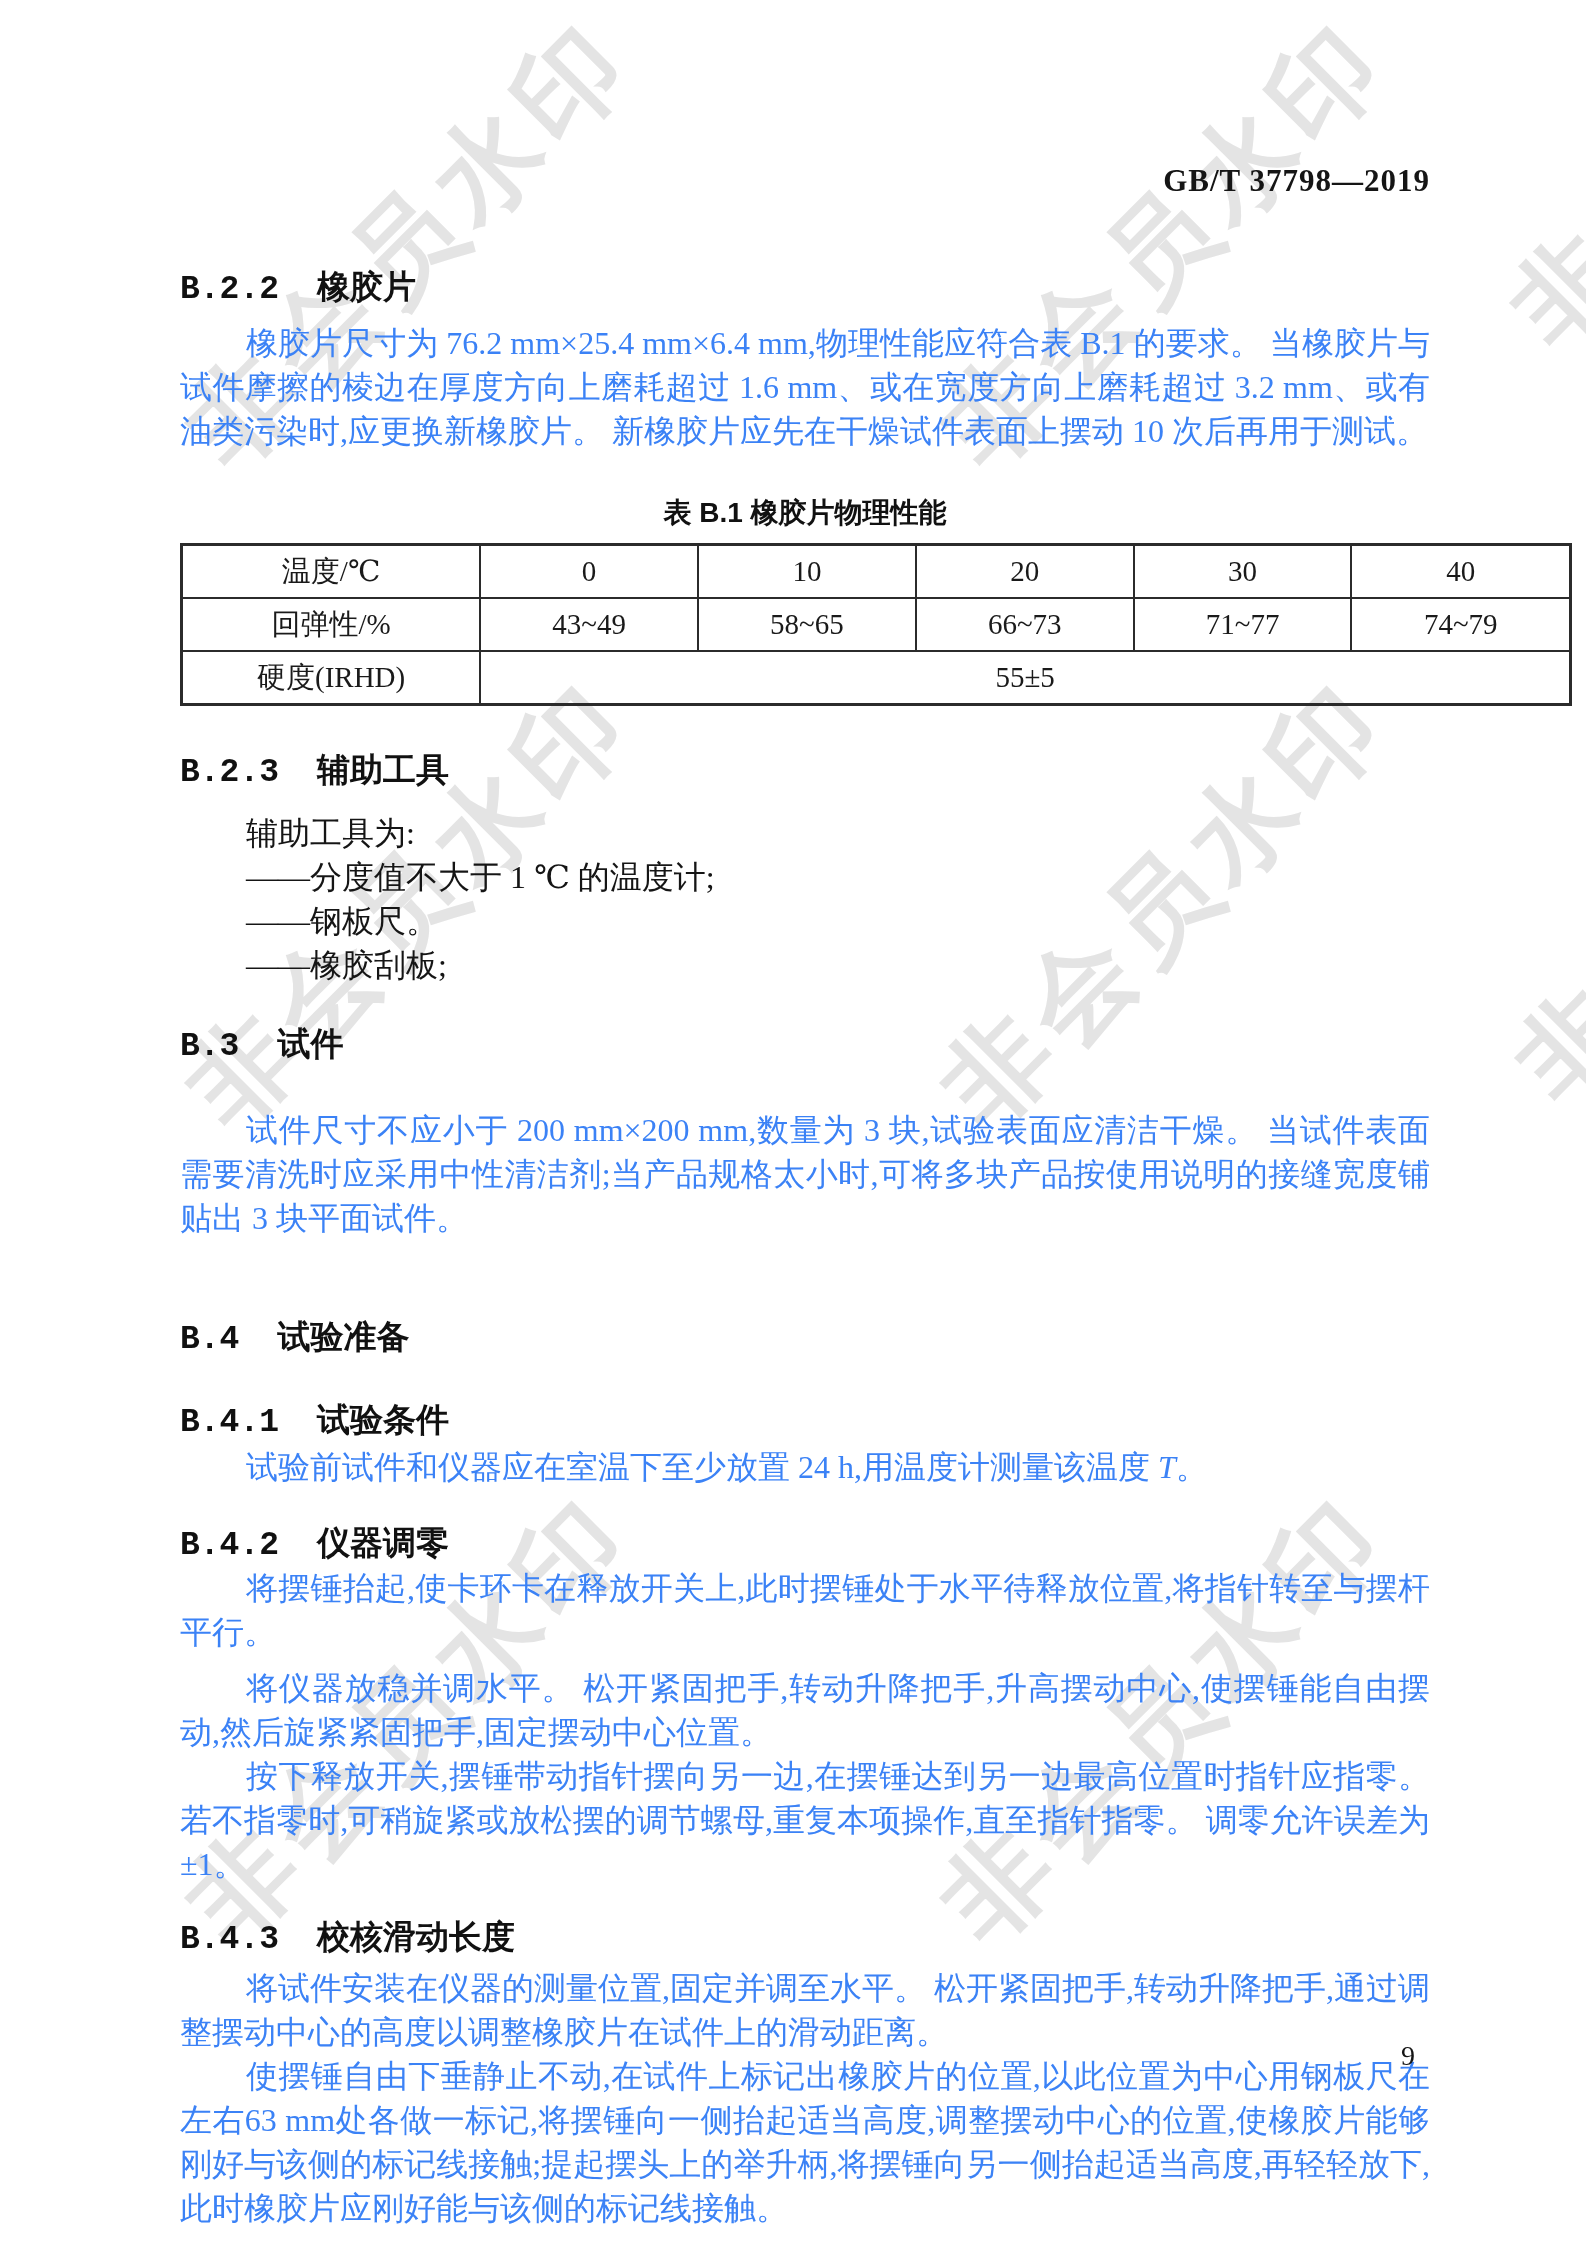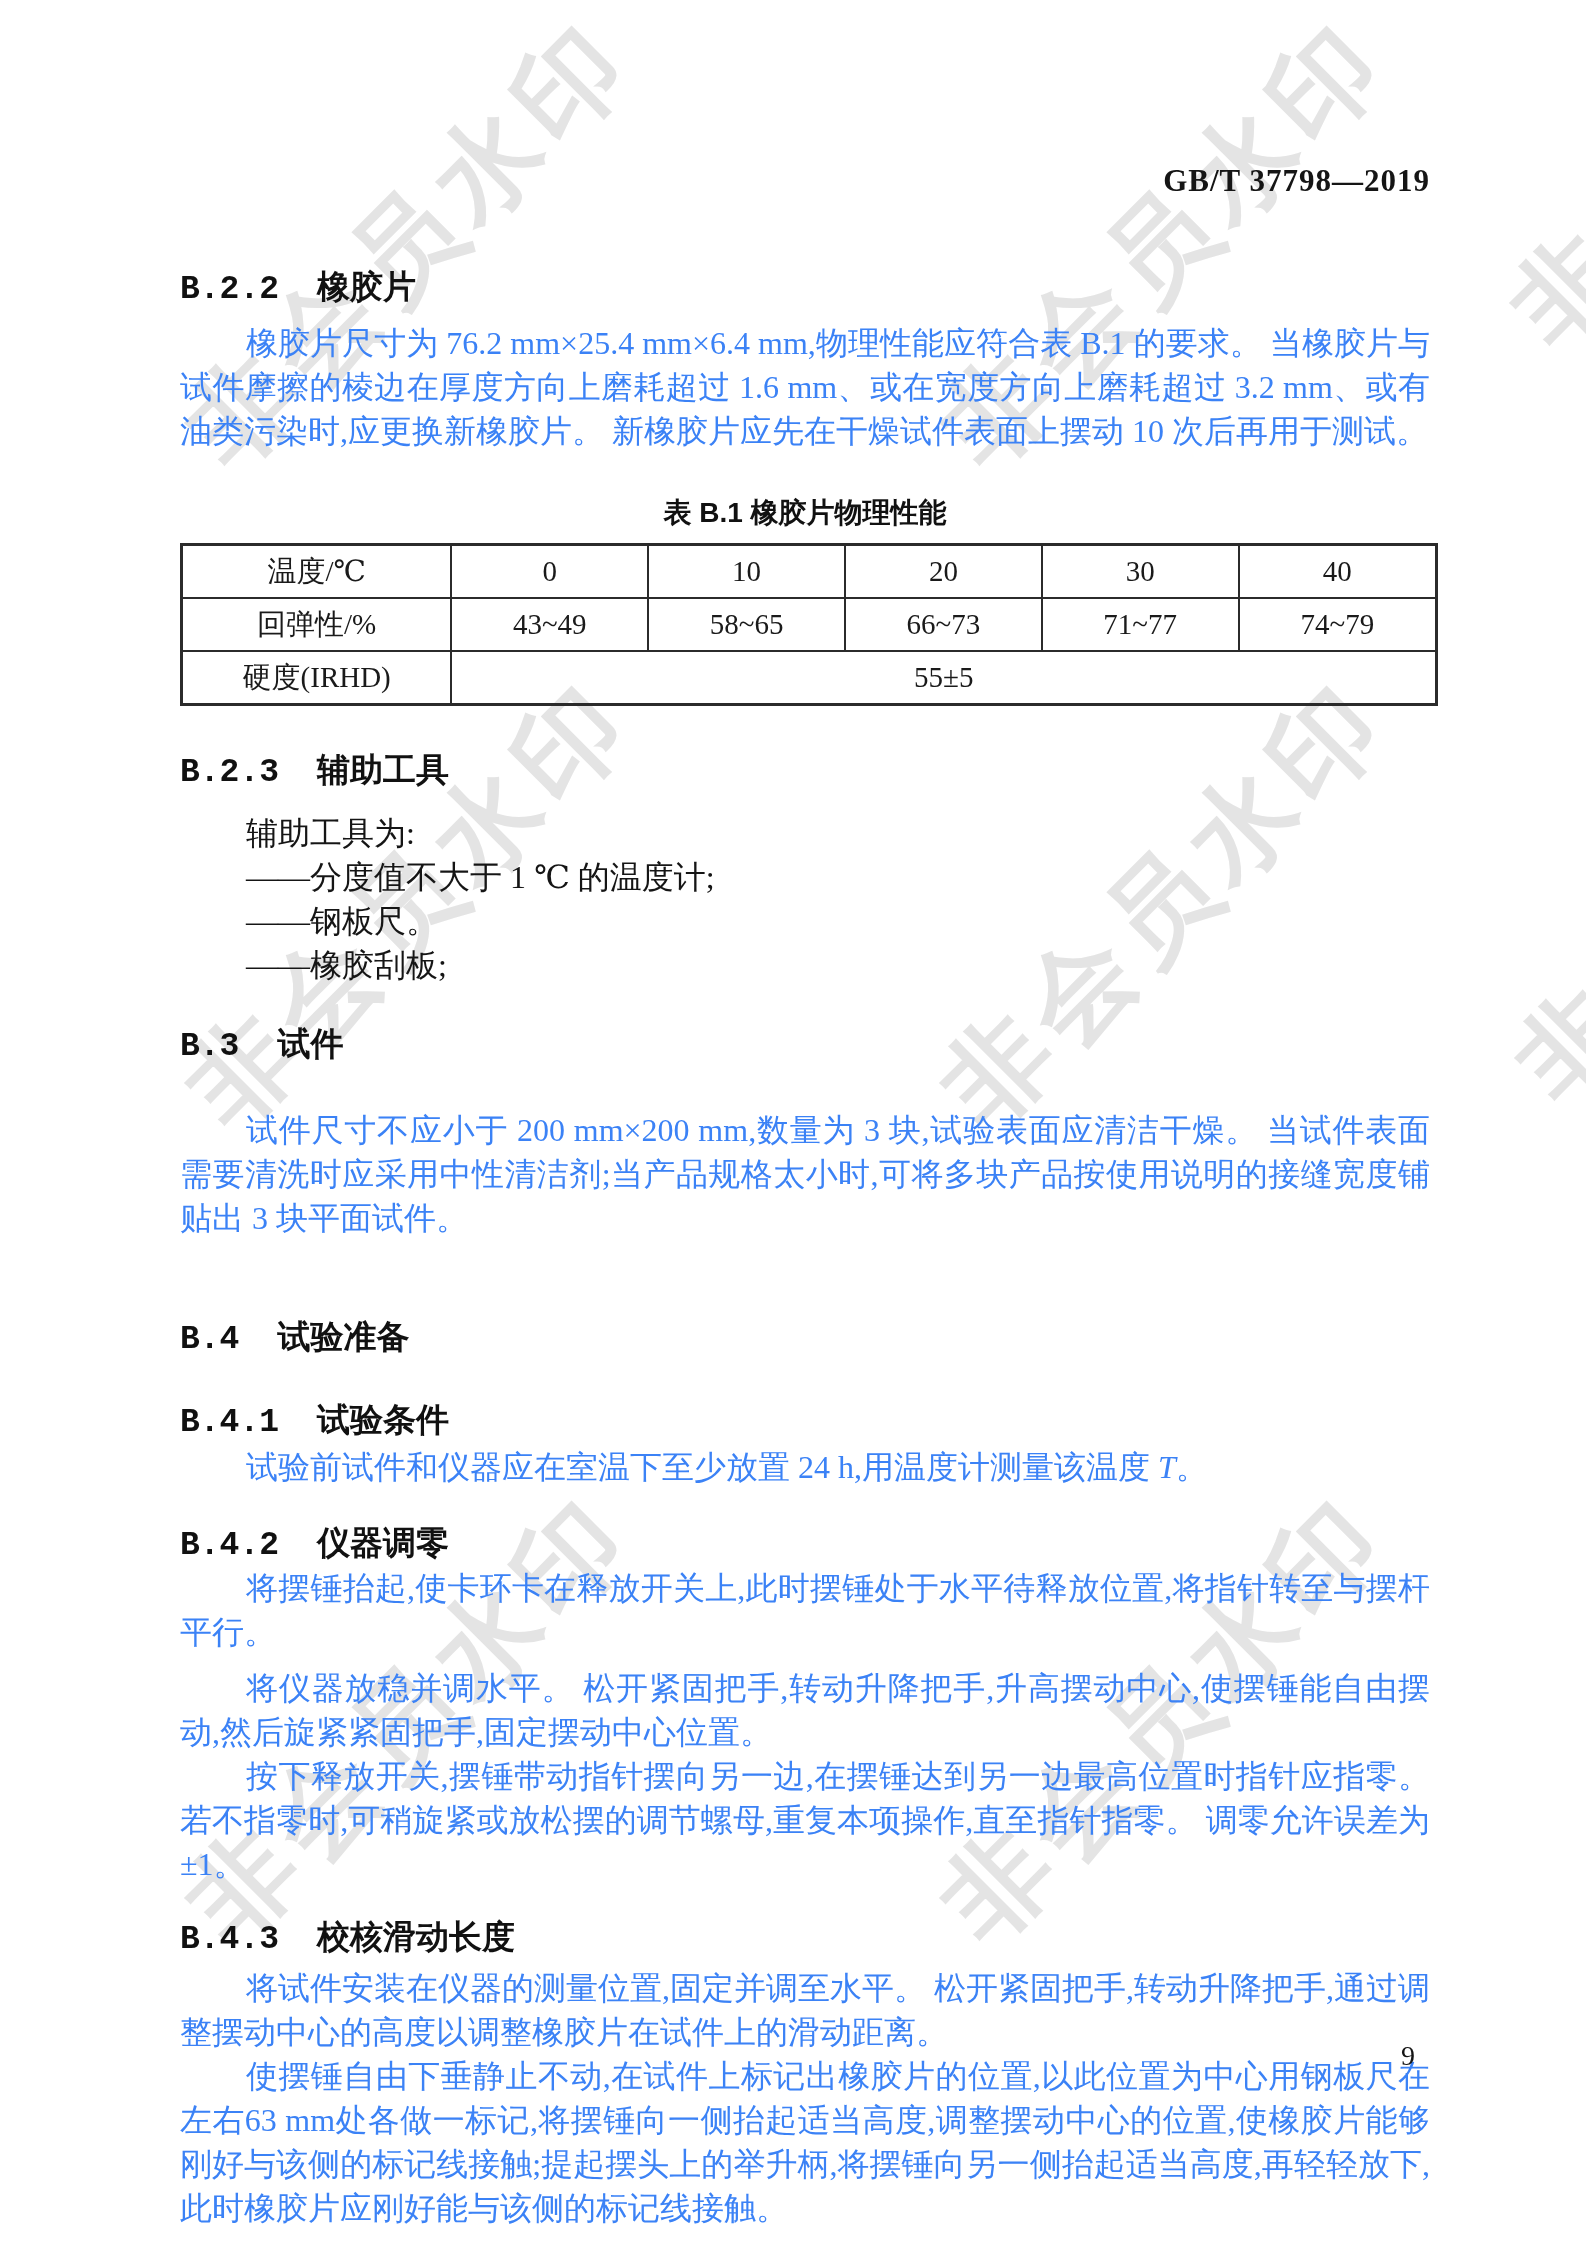--- a/index.html
+++ b/index.html
@@ -56,21 +56,21 @@
   .var-it{font-style:italic;}
   
   .h-b22{margin-top:17px;}
   .p-b22{margin-top:11px;}
   .caption{
     margin-top:42px;text-align:center;font-weight:bold;font-size:28px;line-height:36px;
     font-family:"Liberation Sans","DejaVu Sans",sans-serif;color:#111;
   }
   
   table.b1{
-    margin-top:12px;width:1258px;border-collapse:collapse;
+    margin-top:12px;width:1392px;border-collapse:collapse;
     border:3px solid #2b2b2b;
   }
   table.b1 td{
     border:2px solid #2b2b2b;height:51px;
     text-align:center;vertical-align:middle;
     font-size:29px;color:#1a1a1a;padding:0 6px;
   }
   .h-b23{margin-top:44px;}
   .p-intro{margin-top:18px;}
   .h-b3{margin-top:37px;}

